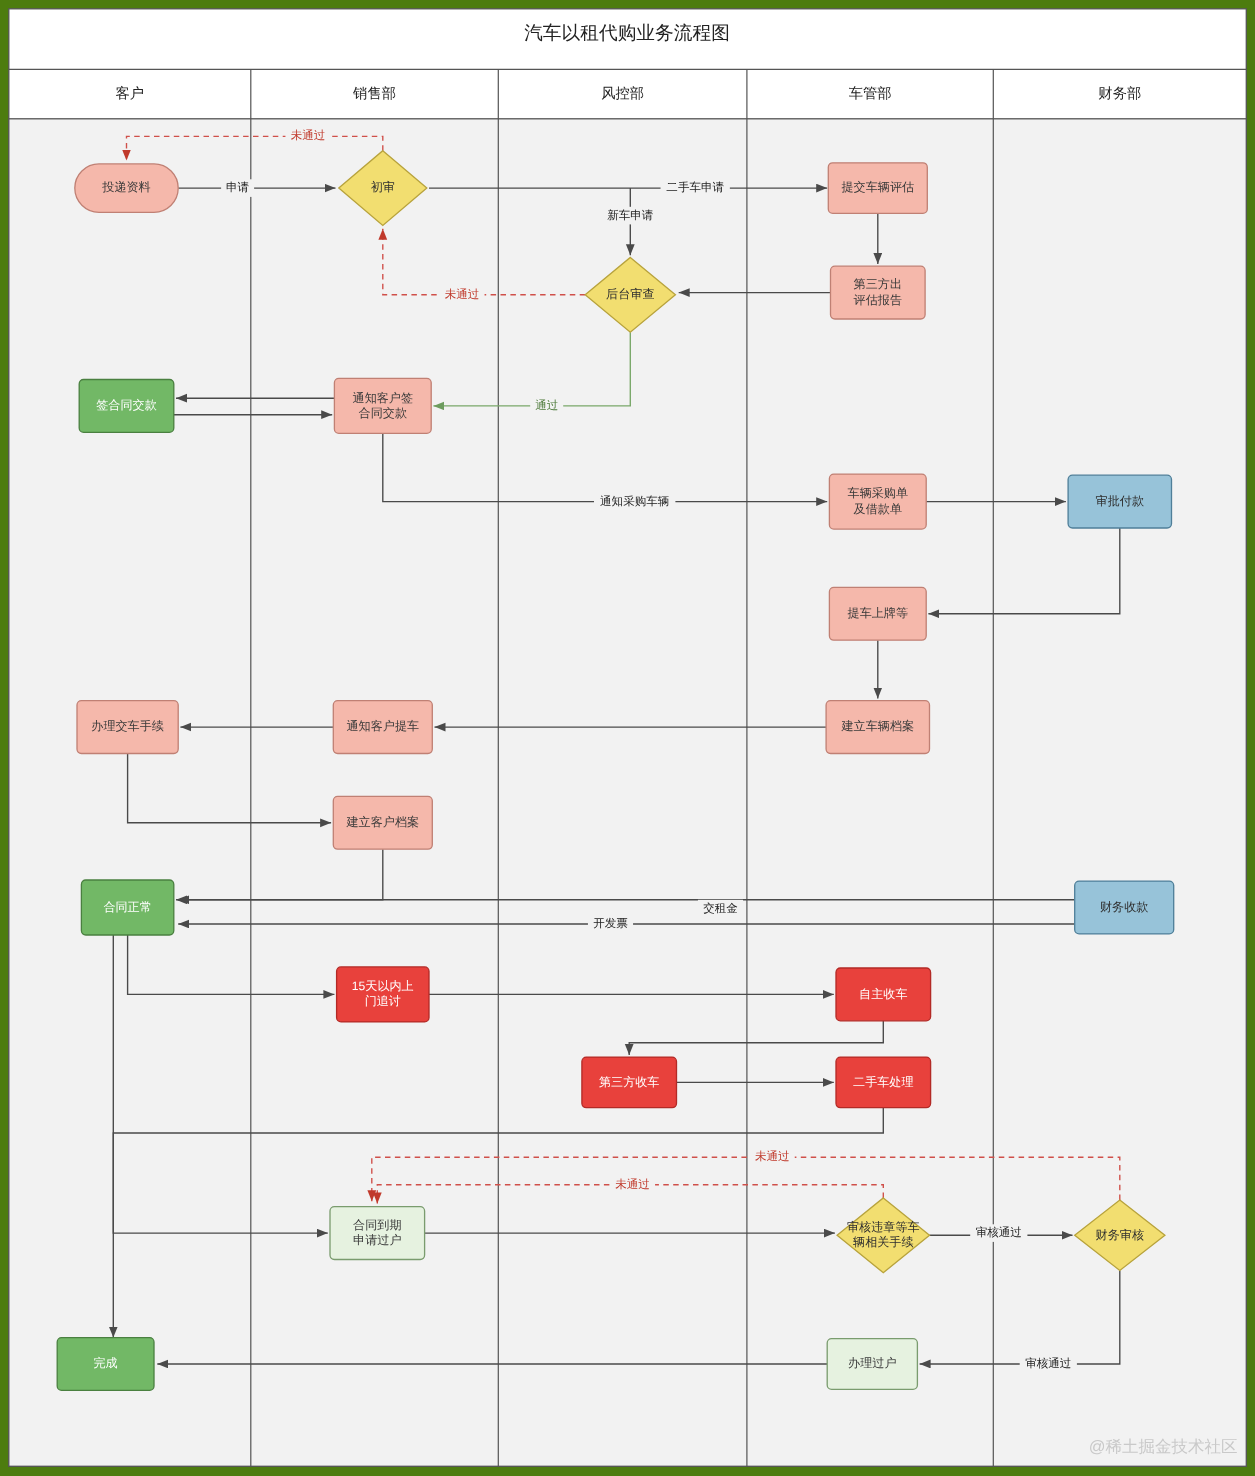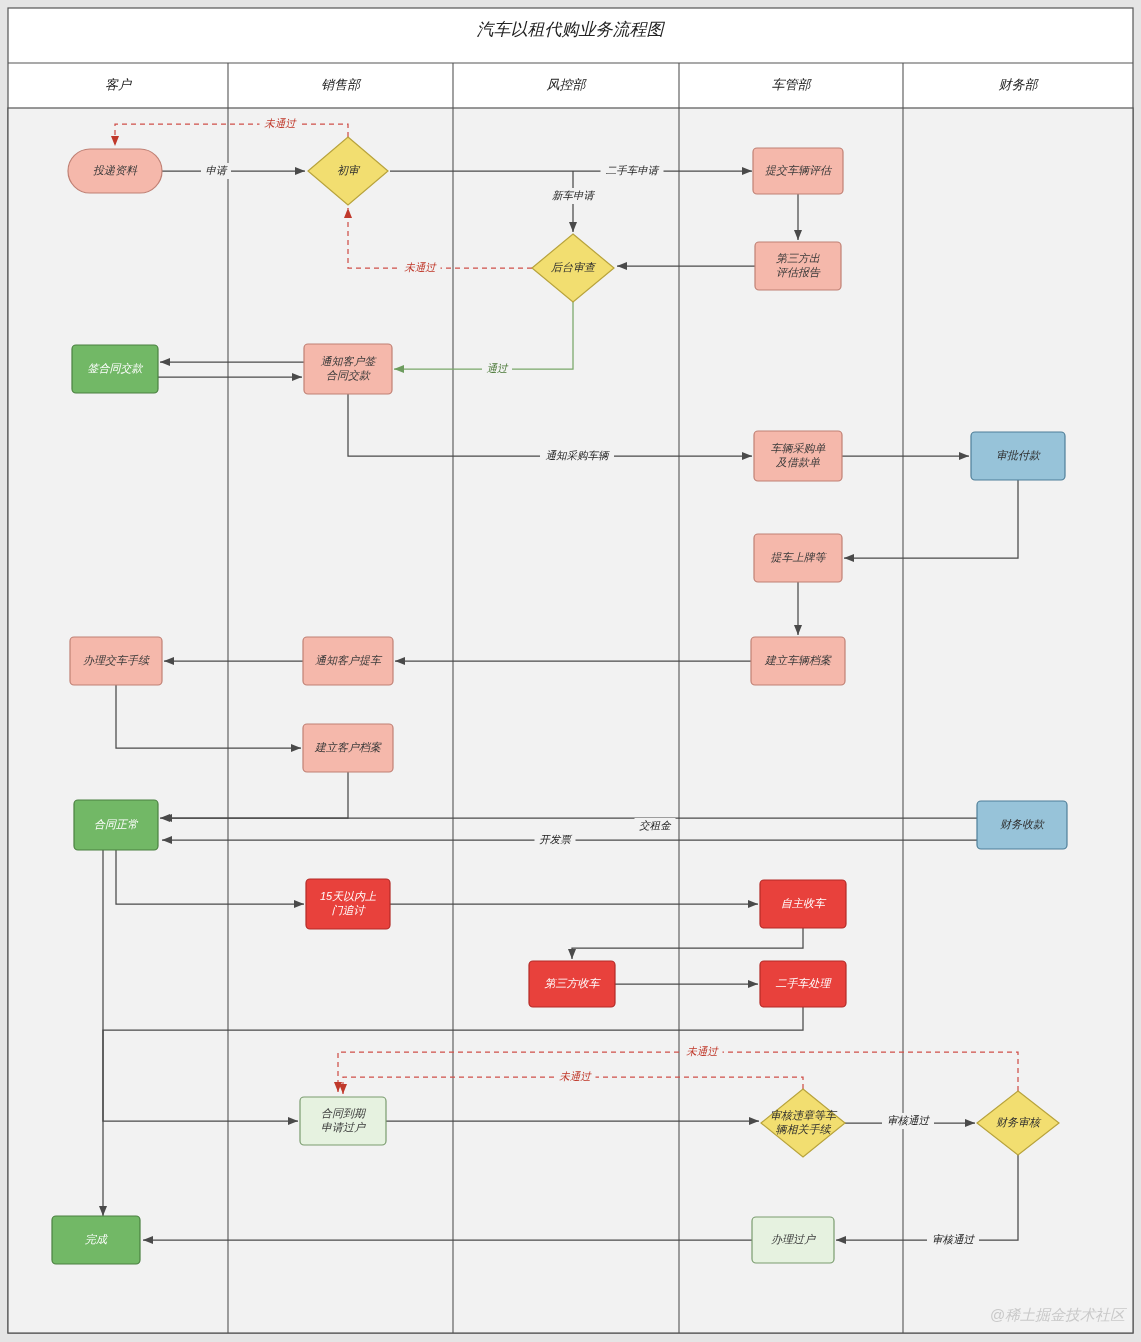--- a/index.html
+++ b/index.html
@@ -1,17 +1,17 @@
 <!DOCTYPE html>
 <html><head>
 <meta charset="utf-8">
 <style>
   html,body{margin:0;padding:0;background:#ffffff;}
   body{font-family:"Liberation Sans","DejaVu Sans",sans-serif;}
-  #page{position:relative;width:1141px;height:1342px;overflow:hidden;background:#e5e5e5;font-style:italic;}
+  #page{position:relative;width:1141px;height:1342px;overflow:hidden;background:#4d7c0f;}
   #chart-svg{display:block;width:1141px;height:1342px;}
   .nd-text{font-family:"Liberation Sans","DejaVu Sans",sans-serif;font-size:11px;dominant-baseline:middle;text-anchor:middle;}
   .lane-title{font-family:"Liberation Sans","DejaVu Sans",sans-serif;font-size:13px;fill:#222;text-anchor:middle;dominant-baseline:middle;}
   .diagram-title{font-family:"Liberation Sans","DejaVu Sans",sans-serif;font-size:17px;fill:#222;text-anchor:middle;dominant-baseline:middle;}
   .edge-label{font-family:"Liberation Sans","DejaVu Sans",sans-serif;font-size:10.5px;fill:#222;text-anchor:middle;dominant-baseline:middle;}
   .edge-label-red{font-family:"Liberation Sans","DejaVu Sans",sans-serif;font-size:10.5px;fill:#c0392b;text-anchor:middle;dominant-baseline:middle;}
   .edge-label-green{font-family:"Liberation Sans","DejaVu Sans",sans-serif;font-size:10.5px;fill:#4d7a3a;text-anchor:middle;dominant-baseline:middle;}
   .lbl-bg{fill:#f2f2f2;}
   .watermark{font-family:"Liberation Sans","DejaVu Sans",sans-serif;font-size:15px;fill:#c9c9c9;text-anchor:end;}
 </style>

